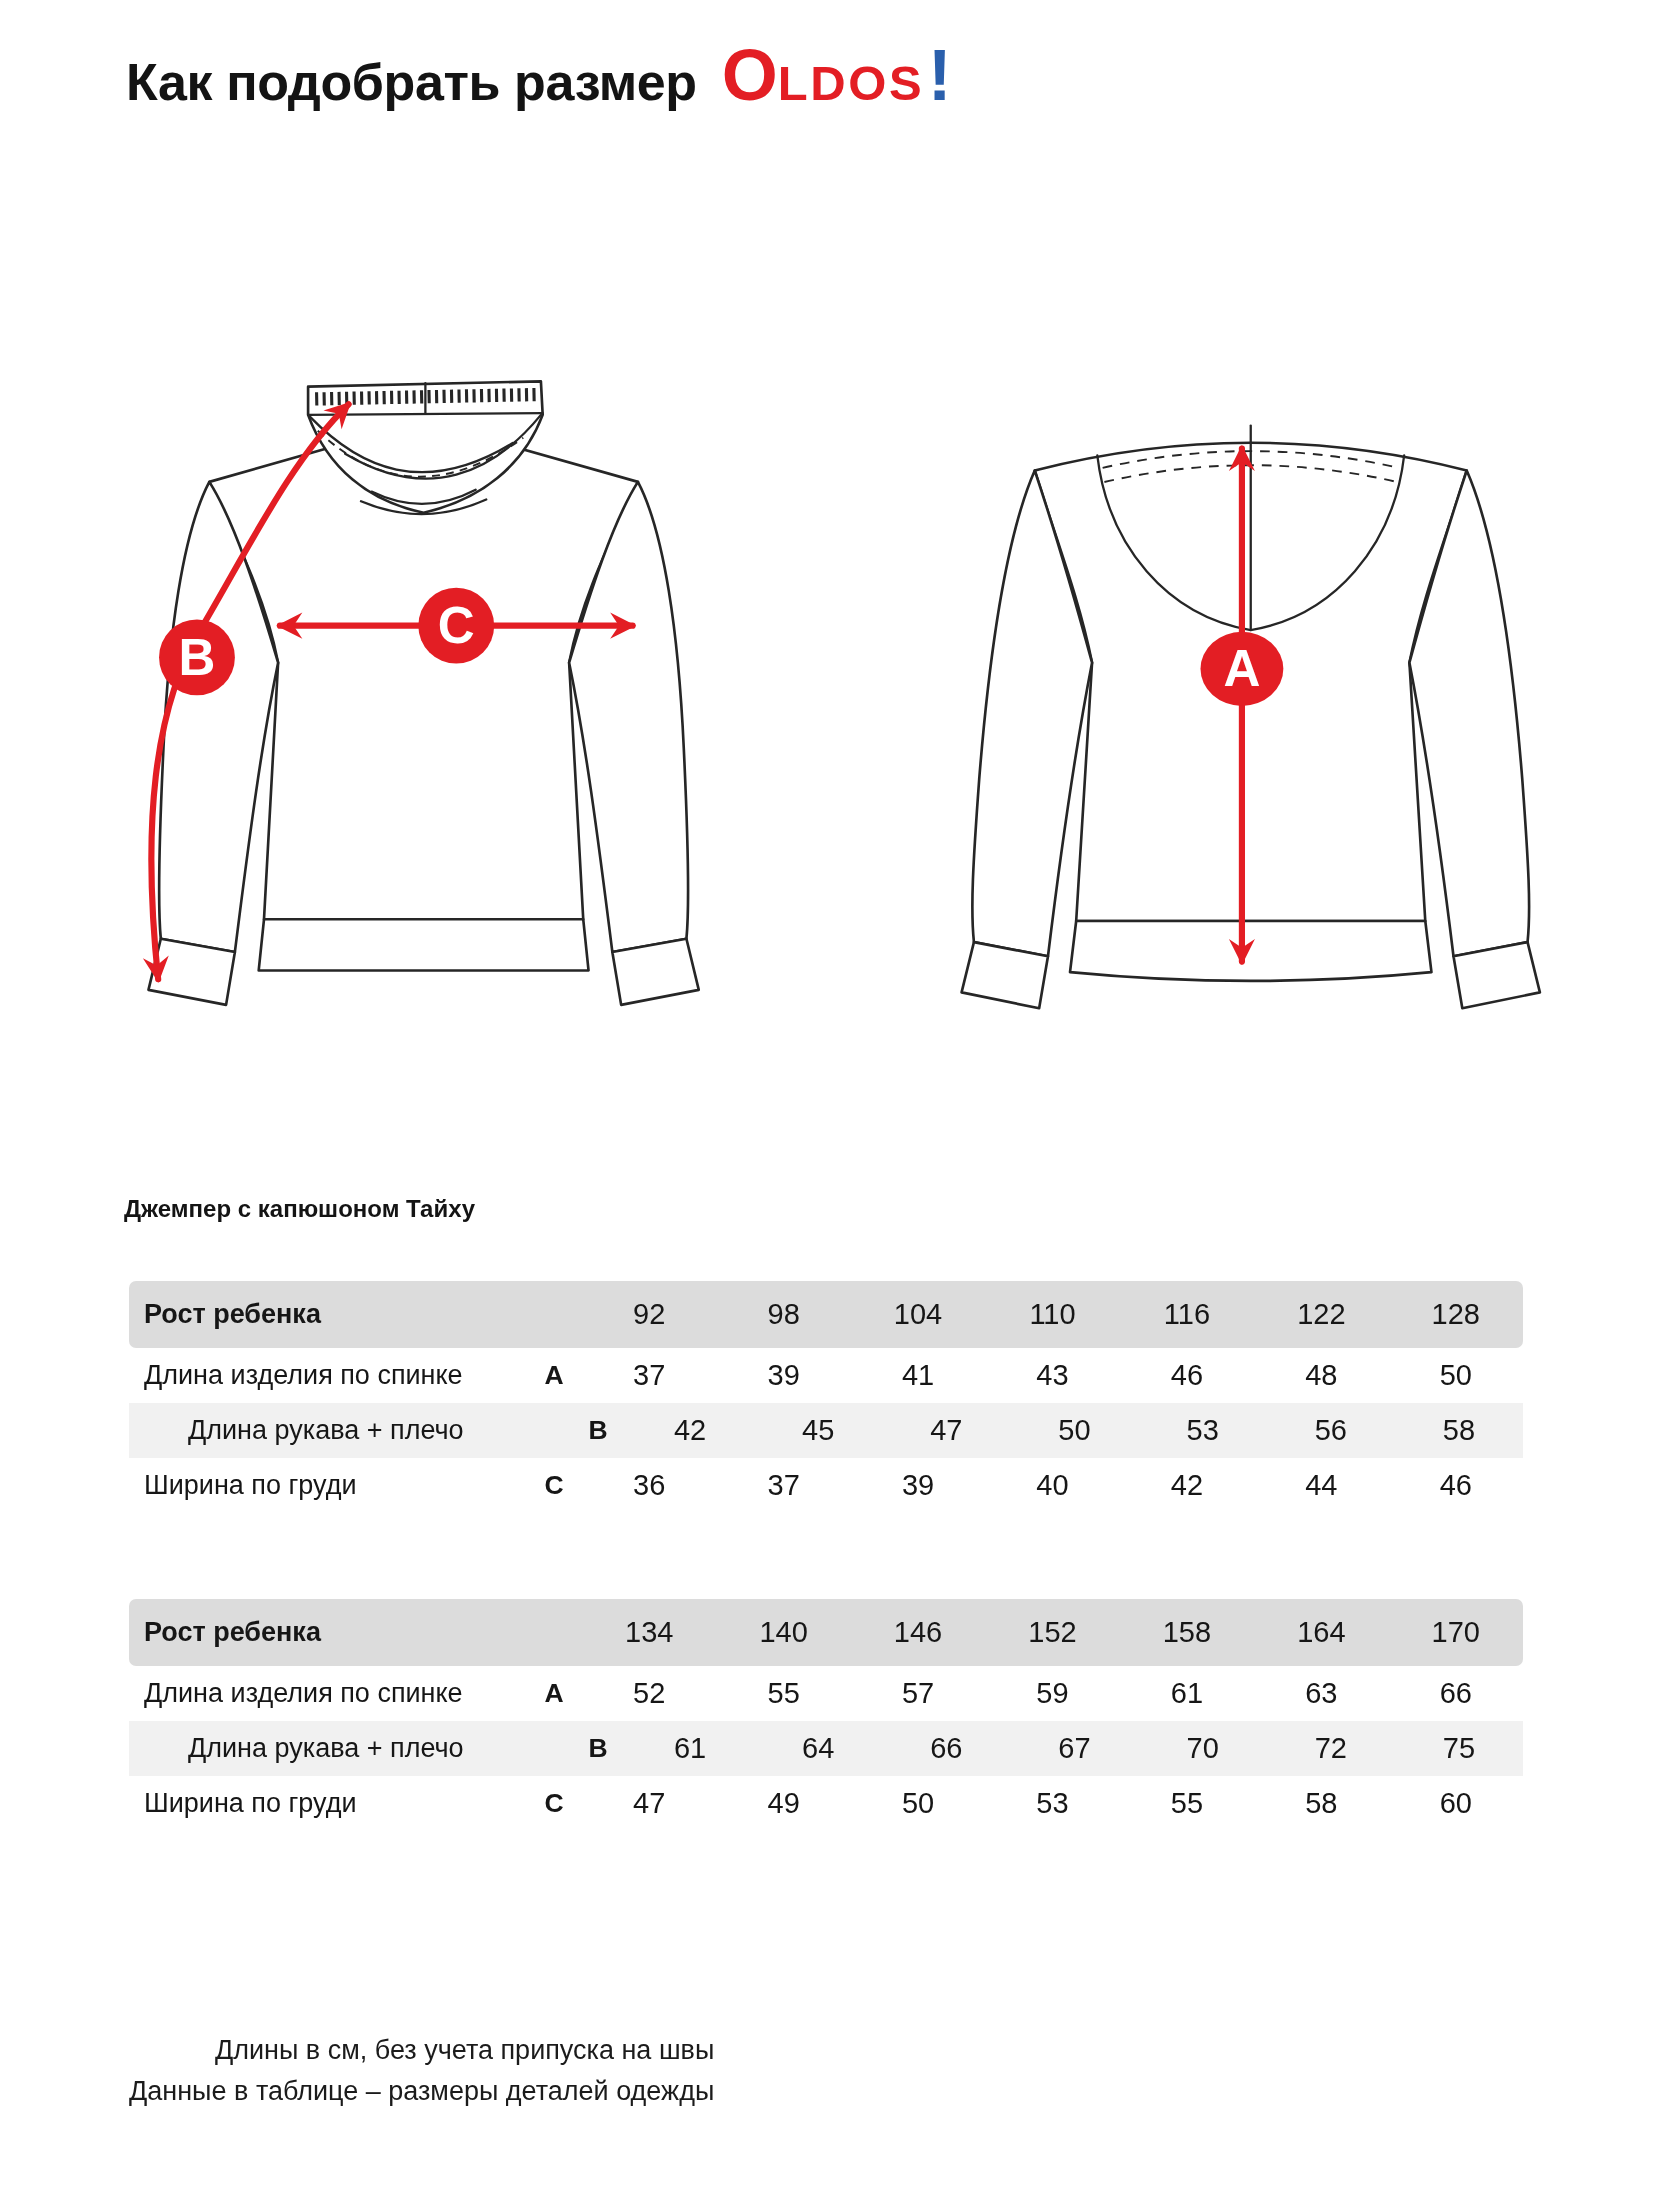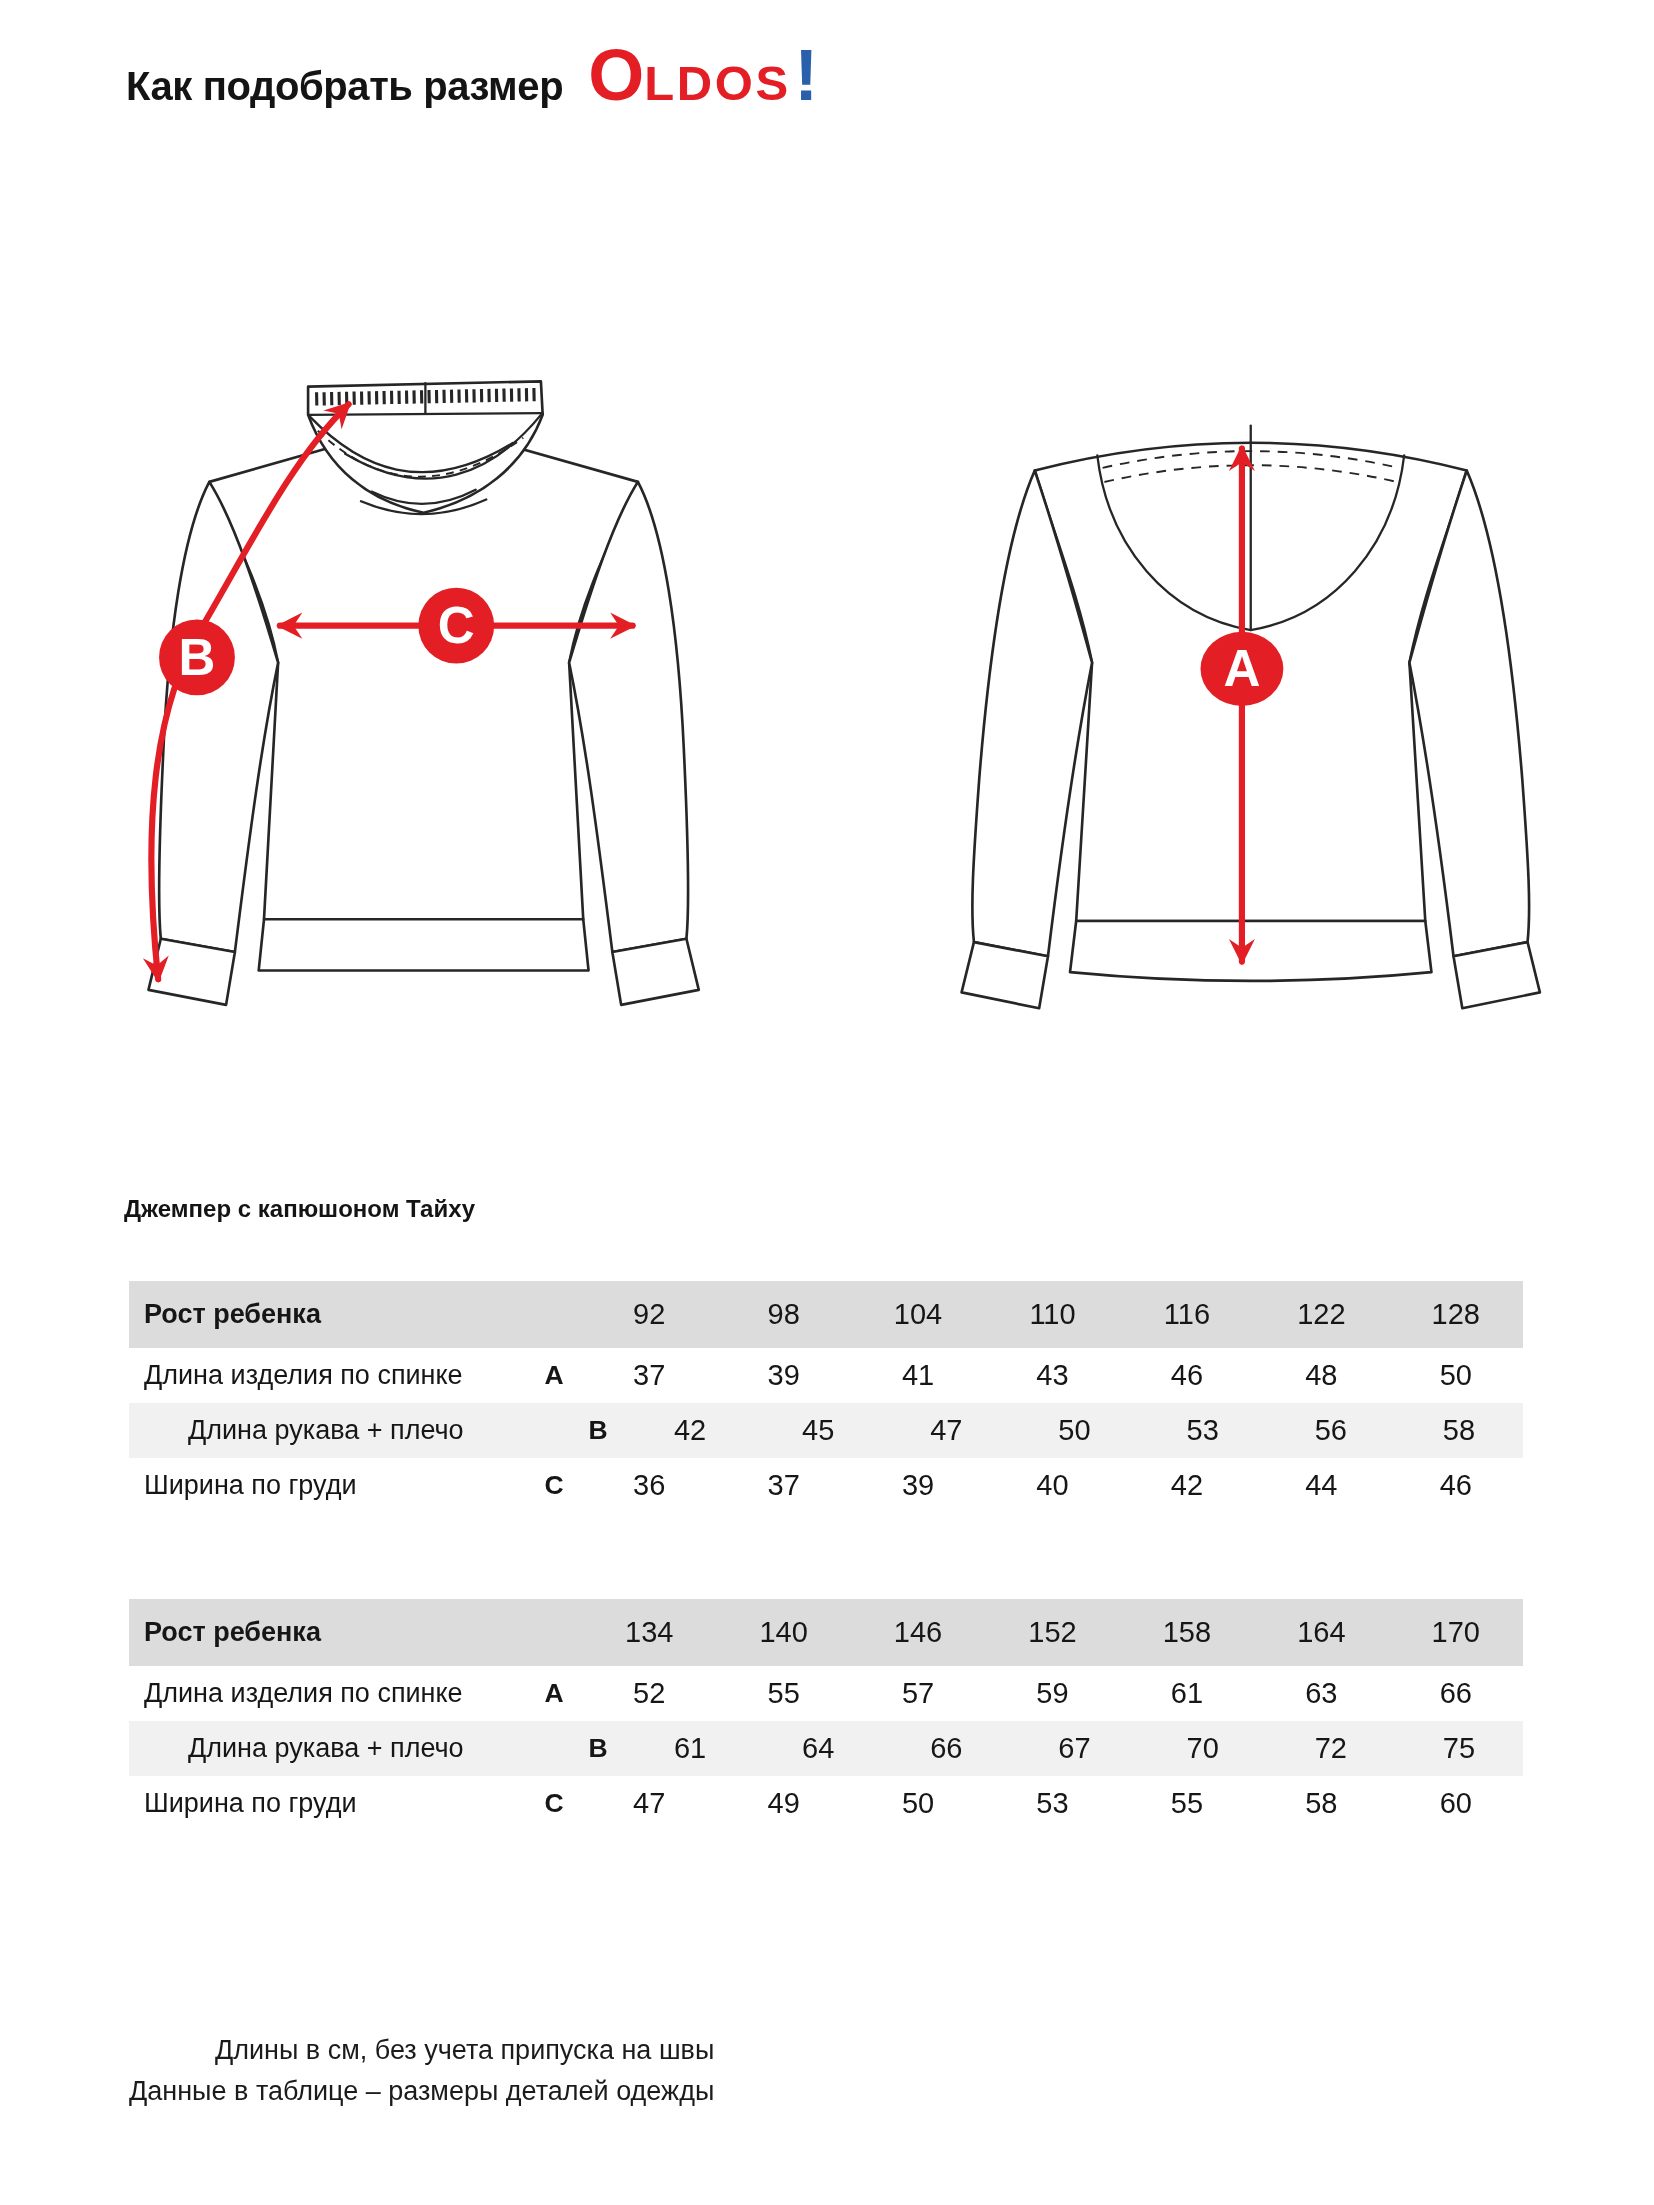--- a/index.html
+++ b/index.html
@@ -11,21 +11,21 @@
     font-family:"Liberation Sans", sans-serif;
     color:#161616;
     overflow:hidden;
   }
   
   .title-row{
     position:absolute; left:126px; top:39px;
     display:flex; align-items:baseline; gap:25px;
   }
   .page-title{
-    margin:0; font-size:40px; font-weight:700; letter-spacing:-0.4px; color:#141414;
+    margin:0; font-size:52px; font-weight:700; letter-spacing:-0.4px; color:#141414;
   }
   .logo{display:flex; align-items:baseline; font-weight:800; color:var(--red,#e31e24); line-height:1;}
   .logo-o{font-size:72px;}
   .logo-ldos{font-size:49px; letter-spacing:2.6px;text-align:right;}
   .logo-bang{font-size:72px; color:var(--blue,#2a5fac); margin-left:3.5px;}
   
   .drawing{position:absolute;}
   .drawing.front{left:128px; top:369px;}
   .drawing.back{left:951px; top:369px;}
   svg .garment{fill:#ffffff; stroke:var(--line,#262626); stroke-width:3; stroke-linejoin:round;}
@@ -42,21 +42,21 @@
   }
   
   .tables{position:absolute; left:129px; top:1281px; width:1394px;}
   .size-table + .size-table{margin-top:86px;}
   .trow{
     display:grid;
     grid-template-columns:397px 56px repeat(7,1fr);
     align-items:center;
     height:55px;
   }
-  .trow.head{height:67px; background:var(--hdrgray,#dcdcdc);}
+  .trow.head{height:67px; background:var(--hdrgray,#dcdcdc);border-radius:7px;}
   .trow.head .cell.label{font-weight:700;}
   .trow.shaded{background:var(--rowgray,#f1f1f1);padding-left:44px;}
   .cell{font-size:29px; color:#161616;}
   .cell.label{font-size:27px; padding-left:15px;}
   .cell.letter{font-size:26.5px; font-weight:700; text-align:center;}
   .cell.num{text-align:center;}
   
   .notes{position:absolute; left:129px; top:2030px;text-align:right;}
   .note{font-size:27px; line-height:41px; color:#1b1b1b;}
 </style>

